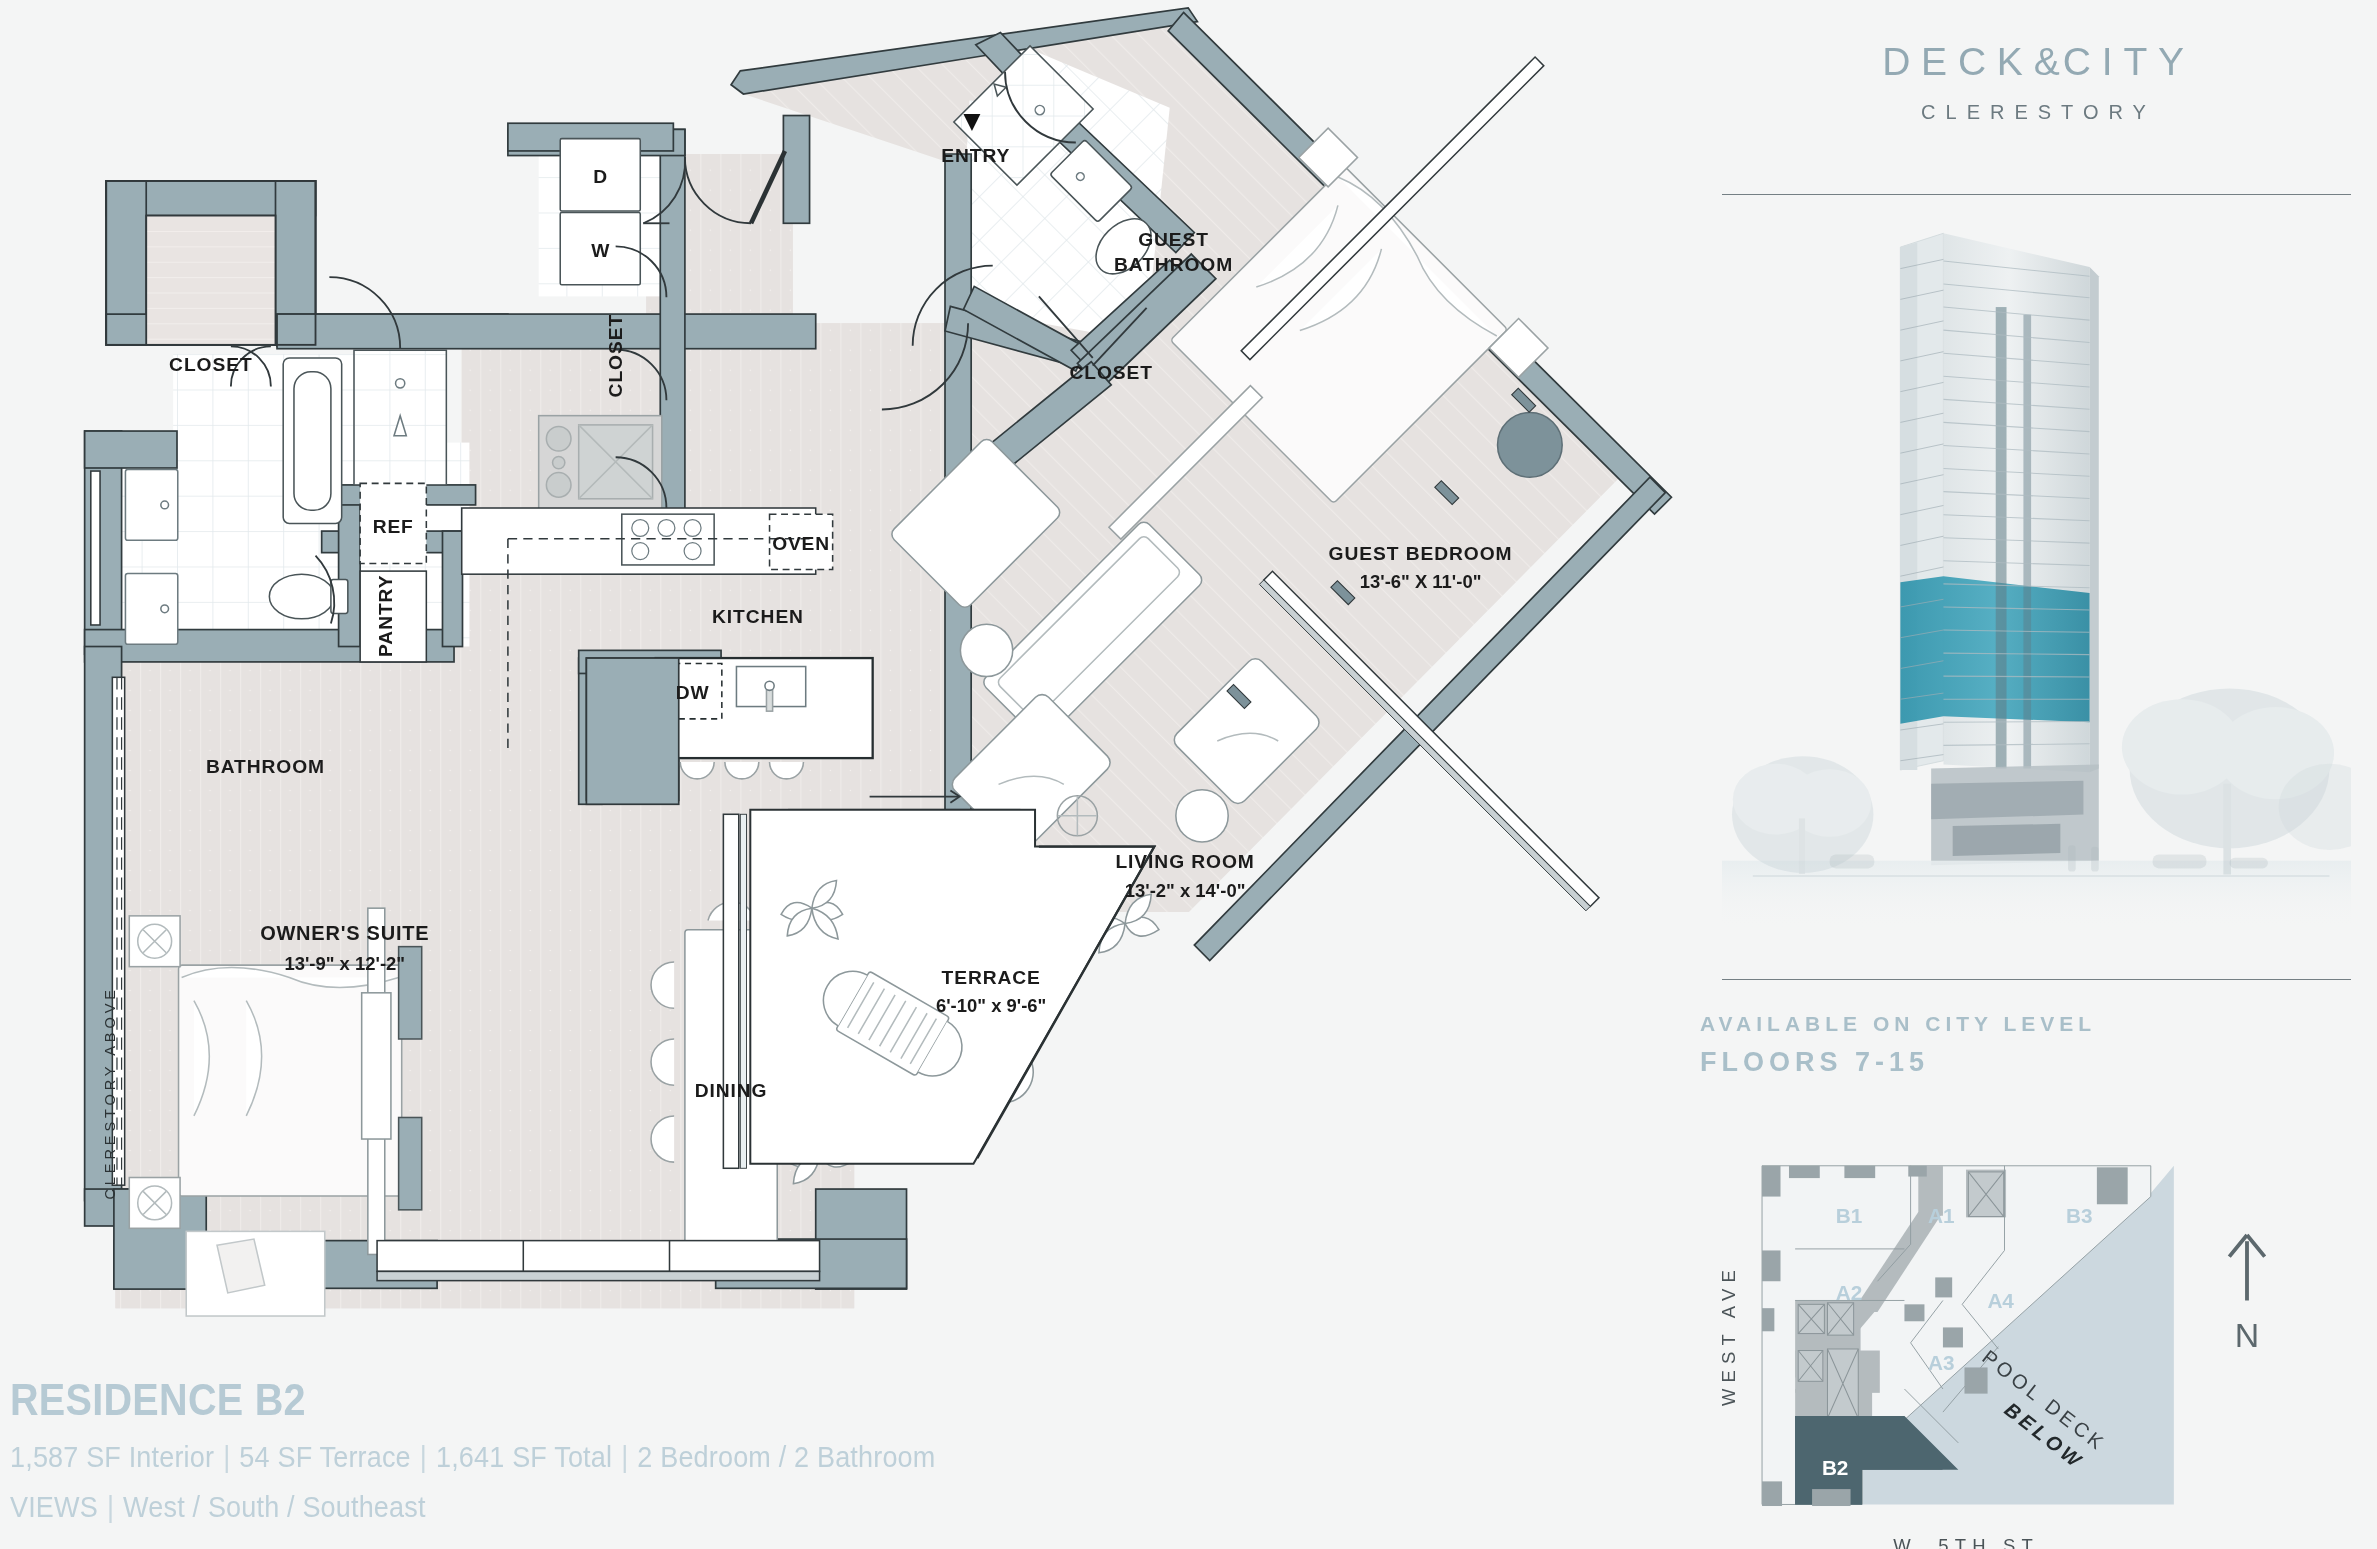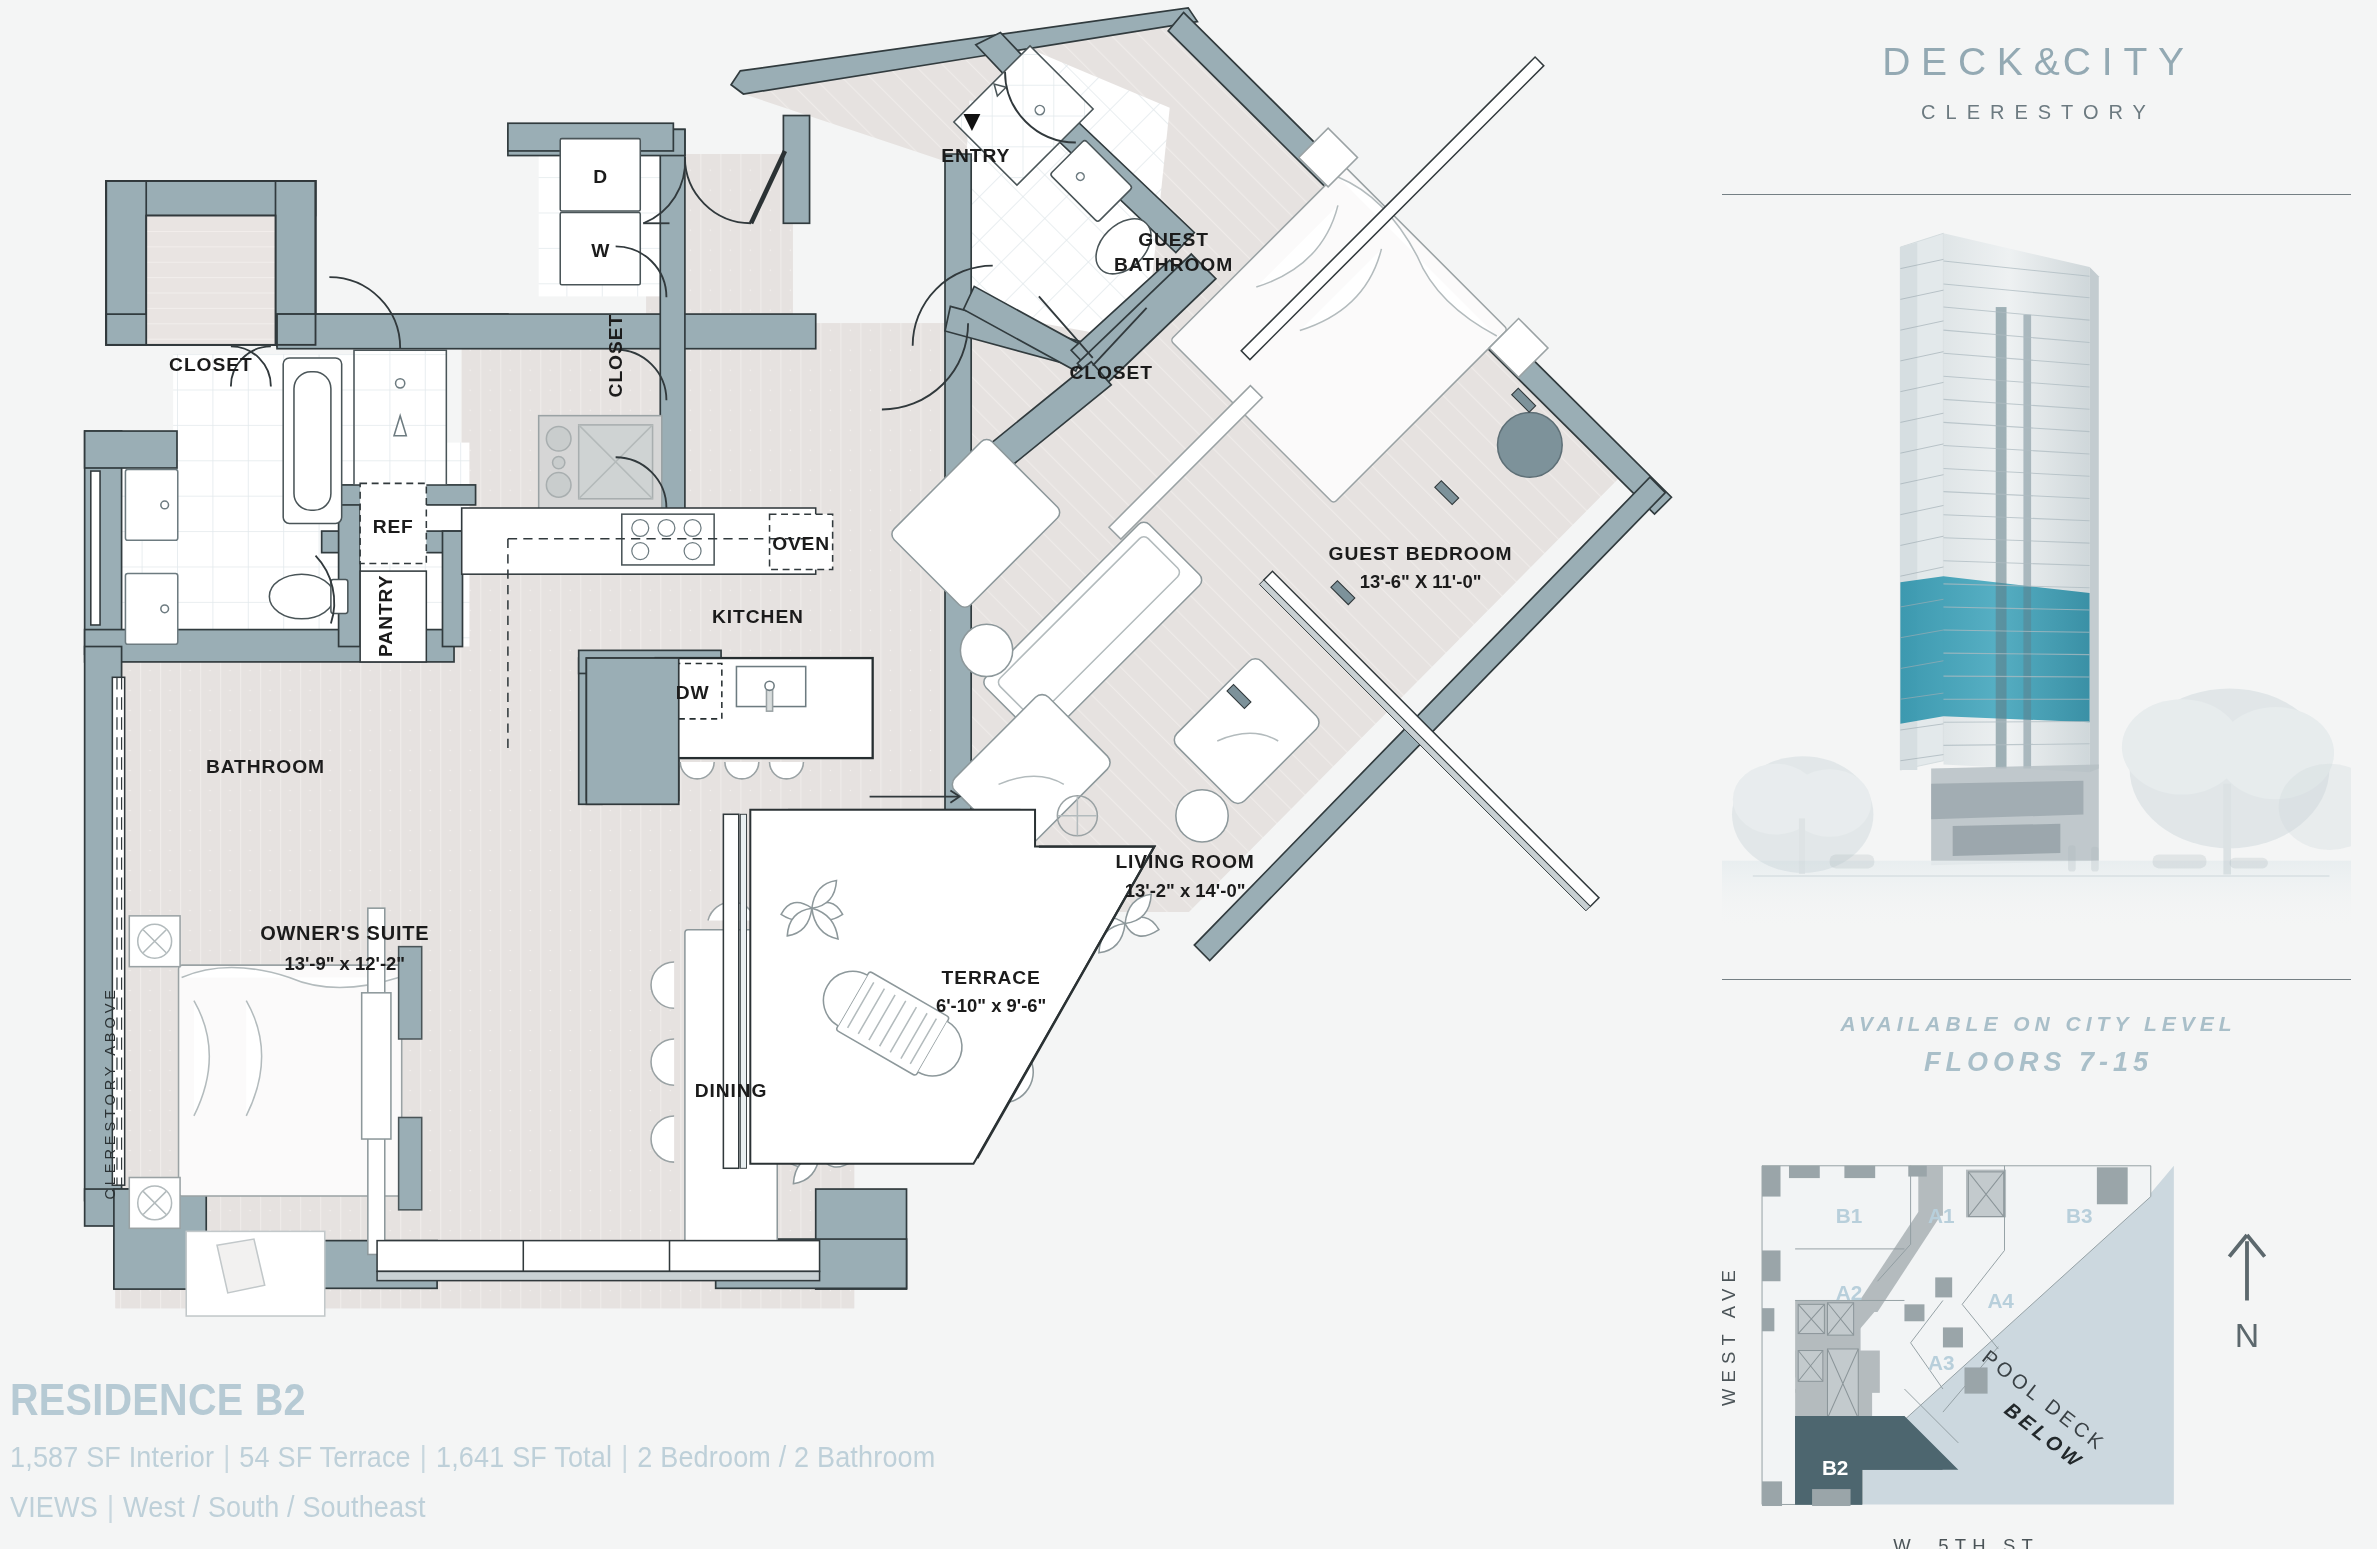--- a/index.html
+++ b/index.html
@@ -45,21 +45,21 @@
     margin-top:17px;font-size:20px;letter-spacing:10px;color:#6c7a80;font-weight:400;
   }
   .rule{position:absolute;left:21.5px;width:629px;height:0.8px;background:#5d6a70;opacity:.85;}
   #rule-top{top:194px;}
   #rule-bot{top:979px;}
 
   
   #render{position:absolute;left:21.5px;top:199px;width:629px;height:779px;overflow:hidden;}
   #render svg{display:block;}
 
-  .avail{position:absolute;left:0;top:1012px;width:677px;text-align:center;font-style:italic;}
+  .avail{position:absolute;left:0;top:1012px;width:677px;}
   .avail-l1{font-size:21px;letter-spacing:5px;color:#a9bfc9;font-weight:bold;}
   .avail-l2{margin-top:10.8px;font-size:27px;letter-spacing:5px;color:#a9bfc9;font-weight:bold;}
 
   
   #keyplan{position:absolute;left:12.3px;top:1158px;width:662px;height:442px;}
   #keyplan svg{display:block;}
 
   text{font-family:"Liberation Sans", sans-serif;}
 </style>
 </head>

